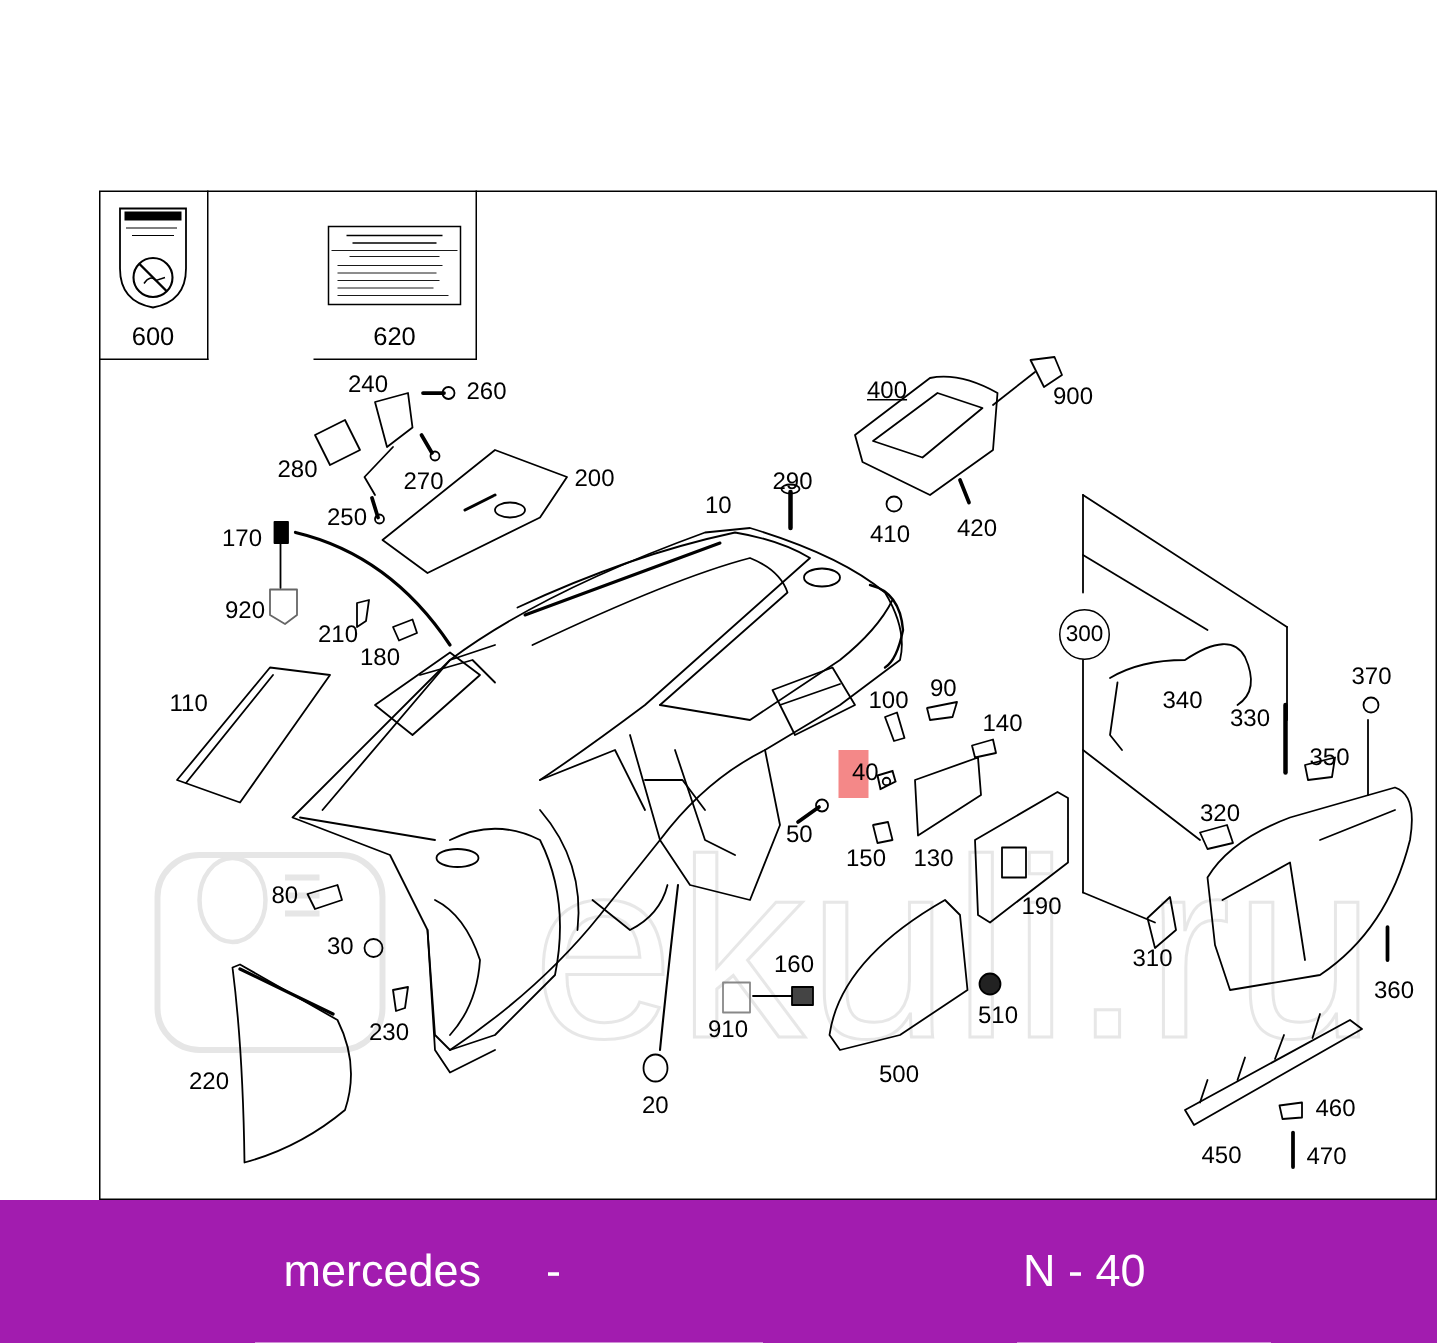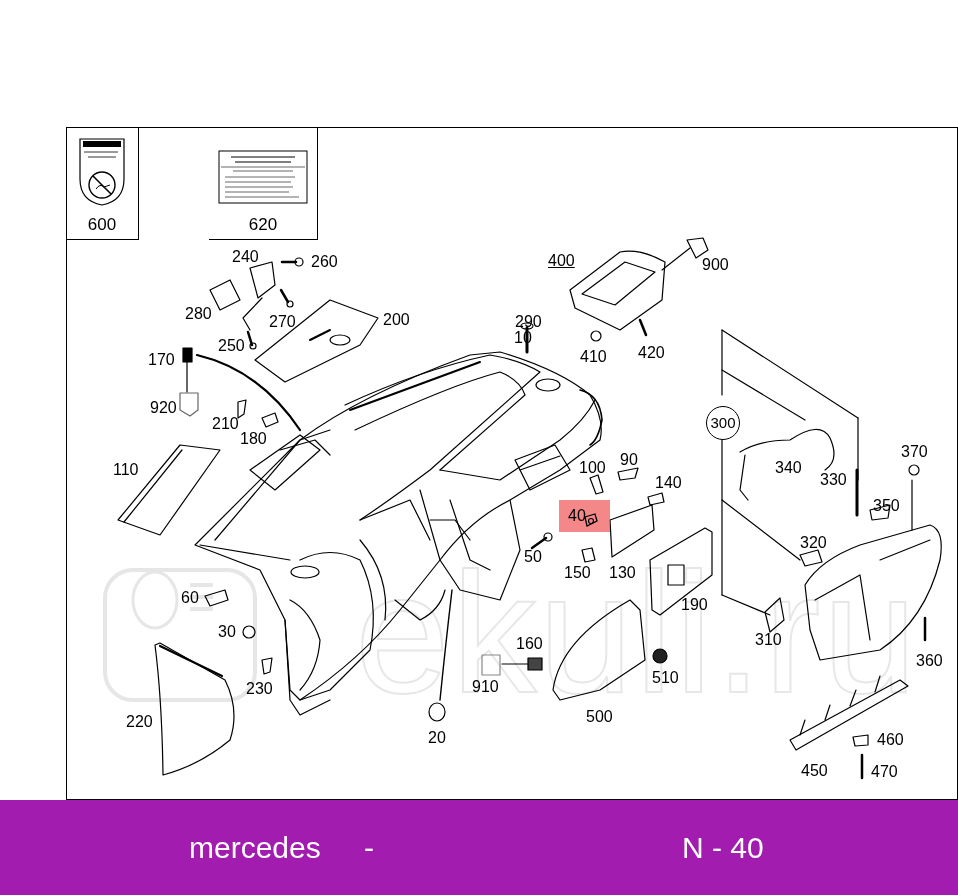--- a/index.html
+++ b/index.html
@@ -194,34 +194,34 @@
     <path d="M482 655 L500 655 L500 675 L482 675 Z" stroke="#888"></path>
 
     <ellipse cx="437" cy="712" rx="8" ry="9"></ellipse>
     <path d="M440 700 Q445 650 452 590" stroke-width="1.4"></path>
 
     <path d="M205 596 L225 590 L228 600 L210 606 Z"></path>
     <circle cx="249" cy="632" r="6"></circle>
     <path d="M262 660 L272 658 L270 672 L264 674 Z"></path>
   </svg>
 
-  <div class="hl" style="left:559px; top:500px; width:51px; height:32px;text-decoration:underline;">
+  <div class="hl" style="left:559px; top:500px; width:20px; height:32px;text-decoration:underline;">
     <span class="hl-text" style="left:9px; top:7px;">40</span>
     <svg width="16" height="14" style="position:absolute; left:24px; top:13px;">
       <path d="M2 4 L12 1 L14 8 L4 13 Z" fill="none" stroke="#000" stroke-width="1.3"></path>
       <circle cx="8" cy="8" r="2.5" fill="none" stroke="#000" stroke-width="1.2"></circle>
     </svg>
   </div>
 
   <div id="callouts">
-      <span class="lbl" style="left: 470px; top: 330px; margin-left: 44px;">10</span>
+      <span class="lbl" style="left: 470px; top: 330px;">10</span>
       <span class="lbl" style="left: 428px; top: 730px;">20</span>
       <span class="lbl" style="left: 218px; top: 624px;">30</span>
       <span class="lbl" style="left: 524px; top: 549px;">50</span>
-      <span class="lbl" style="left: 181px; top: 590px;">60</span>
+      <span class="lbl" style="left: 181px; top: 590px;">80</span>
       <span class="lbl" style="left: 620px; top: 452px;">90</span>
       <span class="lbl" style="left: 579px; top: 460px;">100</span>
       <span class="lbl" style="left: 113px; top: 462px;">110</span>
       <span class="lbl" style="left: 609px; top: 565px;">130</span>
       <span class="lbl" style="left: 655px; top: 475px;">140</span>
       <span class="lbl" style="left: 564px; top: 565px;">150</span>
       <span class="lbl" style="left: 516px; top: 636px;">160</span>
       <span class="lbl" style="left: 148px; top: 352px;">170</span>
       <span class="lbl" style="left: 240px; top: 431px;">180</span>
       <span class="lbl" style="left: 681px; top: 597px;">190</span>
@@ -236,21 +236,21 @@
       <span class="lbl" style="left: 185px; top: 306px;">280</span>
       <span class="lbl" style="left: 515px; top: 300px; margin-top: 14px;">290</span>
       <span class="lbl circled" style="left: 706px; top: 406px;">300</span>
       <span class="lbl" style="left: 755px; top: 632px;">310</span>
       <span class="lbl" style="left: 800px; top: 535px;">320</span>
       <span class="lbl" style="left: 820px; top: 472px;">330</span>
       <span class="lbl" style="left: 775px; top: 460px;">340</span>
       <span class="lbl" style="left: 873px; top: 498px;">350</span>
       <span class="lbl" style="left: 916px; top: 653px;">360</span>
       <span class="lbl" style="left: 901px; top: 444px;">370</span>
-      <span class="lbl" style="left: 548px; top: 253px; text-decoration: underline;">400</span>
+      <span class="lbl" style="left: 578px; top: 253px; text-decoration: underline;">400</span>
       <span class="lbl" style="left: 580px; top: 349px;">410</span>
       <span class="lbl" style="left: 638px; top: 345px;">420</span>
       <span class="lbl" style="left: 801px; top: 763px;">450</span>
       <span class="lbl" style="left: 877px; top: 732px;">460</span>
       <span class="lbl" style="left: 871px; top: 764px;">470</span>
       <span class="lbl" style="left: 586px; top: 709px;">500</span>
       <span class="lbl" style="left: 652px; top: 670px;">510</span>
       <span class="lbl" style="left: 702px; top: 257px;">900</span>
       <span class="lbl" style="left: 472px; top: 679px;">910</span>
       <span class="lbl" style="left: 150px; top: 400px;">920</span>

